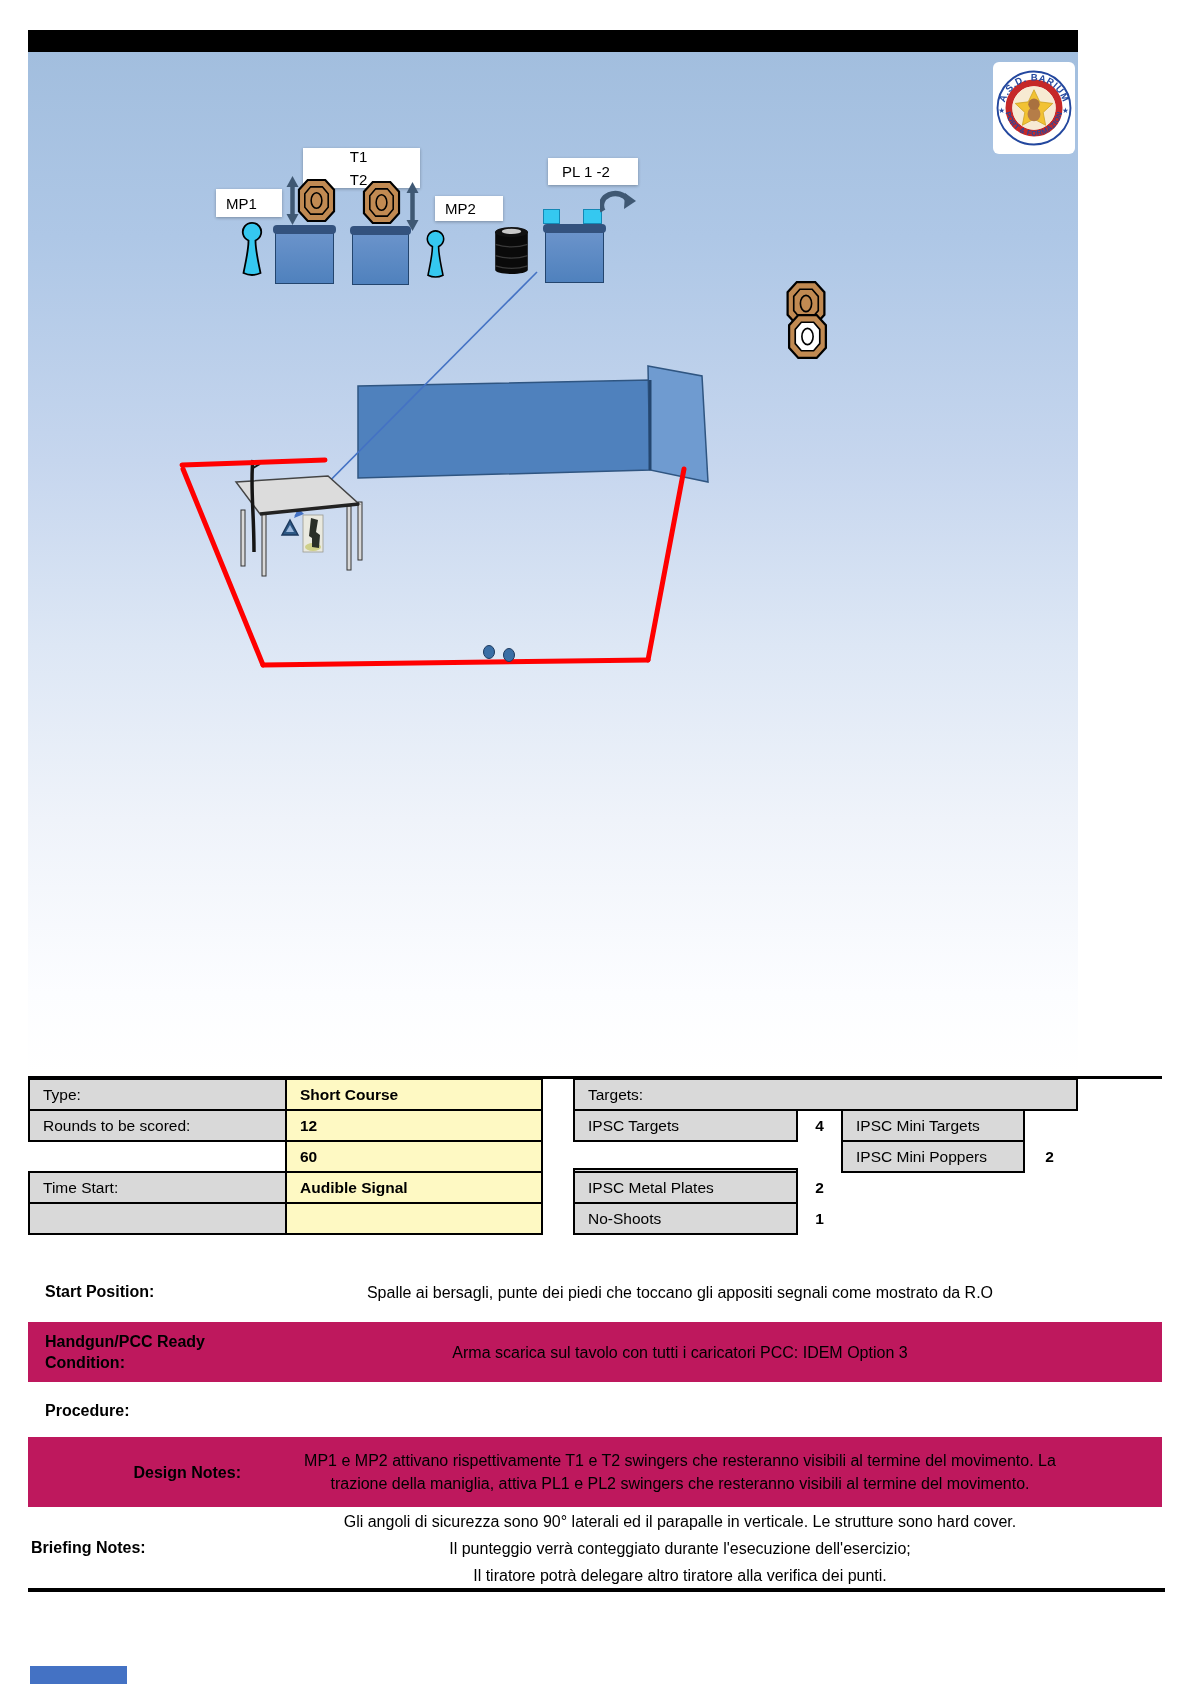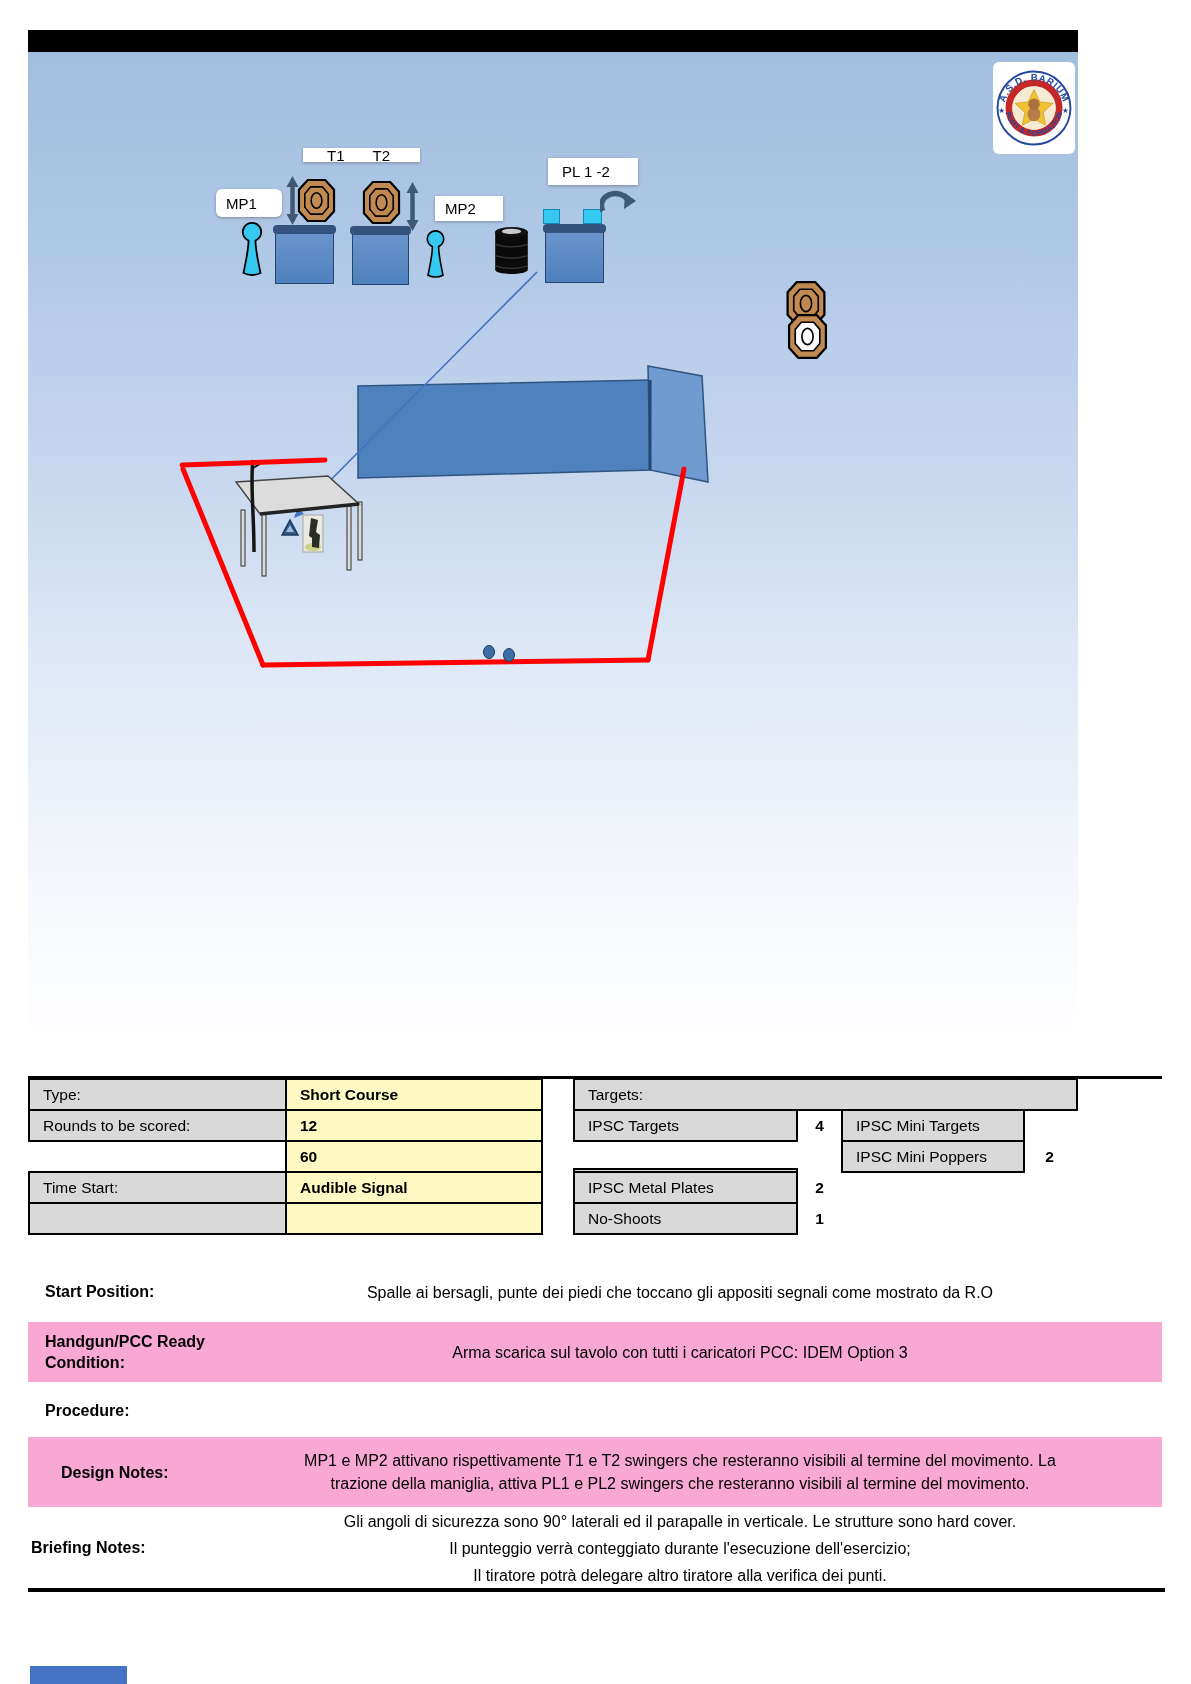--- a/index.html
+++ b/index.html
@@ -21,21 +21,21 @@
   .logobox{background:#fff;border-radius:6px;display:flex;align-items:center;justify-content:center;}
   
   .cell{position:absolute;box-sizing:border-box;border:2px solid #000;background:#d9d9d9;
         font-size:15.5px;display:flex;align-items:center;padding-left:13px;}
   .cell.white{background:#fef9c3;}
   .cell.bold{font-weight:bold;}
   .val{position:absolute;box-sizing:border-box;font-weight:bold;font-size:15.5px;
        display:flex;align-items:center;justify-content:center;}
   
   .noterow{position:absolute;box-sizing:border-box;}
-  .grayband{background:#f9a8d4;}
+  .grayband{background:#be185d;}
   .notelabel{position:absolute;font-weight:bold;font-size:16px;line-height:21px;}
   .notetext{position:absolute;font-size:16px;line-height:23px;text-align:center;
             display:flex;align-items:center;justify-content:center;}
   .rule2{border-top:2.5px solid #000;border-bottom:2.5px solid #000;height:3px;}
   .footerbar{background:#4472c4;}
 </style>
 </head>
 <body>
 
 <div class="page">
@@ -106,28 +106,28 @@
           <textPath href="#lgA" startOffset="50%" text-anchor="middle">A.S.D. BARIUM</textPath>
         </text>
         <text font-size="9.5" font-weight="bold" fill="#23479e" letter-spacing="0.5">
           <textPath href="#lgB" startOffset="50%" text-anchor="middle">SPORT &amp; FORMAZIONE</textPath>
         </text>
         <text x="3" y="57" font-size="10" fill="#23479e">★</text>
         <text x="87" y="57" font-size="10" fill="#23479e">★</text>
       </svg>
     </div>
 
-    <div class="abs lblbox" style="left:275px;top:96px;width:117px;height:14px;justify-content:space-between;padding:0 30px 0 24px;">
+    <div class="abs lblbox" style="left:275px;top:96px;width:117px;height:40px;justify-content:space-between;padding:0 30px 0 24px;flex-direction:column;">
       <span>T1</span>
       <span>T2</span>
     </div>
     <div class="abs lblbox" style="left:520px;top:106px;width:90px;height:27px;padding-left:14px;">
       <span>PL 1 -2</span>
     </div>
-    <div class="abs lblbox" style="left:188px;top:137px;width:66px;height:28px;padding-left:10px;border-radius:6px;">
+    <div class="abs lblbox" style="left:188px;top:137px;width:66px;height:28px;padding-left:10px;">
       <span>MP1</span>
     </div>
     <div class="abs lblbox" style="left:407px;top:144px;width:68px;height:25px;padding-left:10px;">
       <span>MP2</span>
     </div>
 
     <svg class="abs" style="left:258px;top:124px;" width="13" height="49" viewBox="0 0 13 49">
       <line x1="6.5" y1="9" x2="6.5" y2="40" stroke="#3f5873" stroke-width="4.5"></line>
       <polygon points="6.5,0 0.5,11 12.5,11" fill="#3f5873"></polygon>
       <polygon points="6.5,49 0.5,38 12.5,38" fill="#3f5873"></polygon>
@@ -259,21 +259,21 @@
   <div class="noterow grayband" style="left:28px;top:1322px;width:1134px;height:60px;">
     <div class="notelabel" style="left:17px;top:9px;width:195px;">Handgun/PCC Ready Condition:</div>
     <div class="notetext" style="left:252px;top:0;width:800px;height:60px;">Arma scarica sul tavolo con tutti i caricatori PCC: IDEM Option 3</div>
   </div>
 
   <div class="noterow" style="left:0;top:1382px;width:1191px;height:63px;">
     <div class="notelabel" style="left:45px;top:18px;width:230px;">Procedure:</div>
   </div>
 
   <div class="noterow grayband" style="left:28px;top:1437px;width:1134px;height:70px;">
-    <div class="notelabel" style="left:33px;top:25px;width:195px;">Design Notes:</div>
+    <div class="notelabel" style="left:18px;top:25px;width:195px;text-align:right;">Design Notes:</div>
     <div class="notetext" style="left:249px;top:0;width:806px;height:70px;">MP1 e MP2 attivano rispettivamente T1 e T2 swingers  che resteranno visibili al termine del movimento. La trazione della maniglia, attiva PL1 e PL2  swingers  che resteranno visibili al termine del movimento.</div>
   </div>
 
   <div class="noterow" style="left:0;top:1507px;width:1191px;height:80px;">
     <div class="notelabel" style="left:31px;top:30px;width:230px;">Briefing Notes:</div>
     <div class="notetext" style="left:190px;top:2px;width:980px;height:24px;">Gli angoli di sicurezza sono 90° laterali ed il parapalle in verticale. Le strutture sono hard cover.</div>
     <div class="notetext" style="left:190px;top:29px;width:980px;height:24px;">Il punteggio verrà conteggiato durante l'esecuzione dell'esercizio;</div>
     <div class="notetext" style="left:190px;top:56px;width:980px;height:24px;">Il tiratore potrà delegare altro tiratore alla verifica dei punti.</div>
   </div>
 

